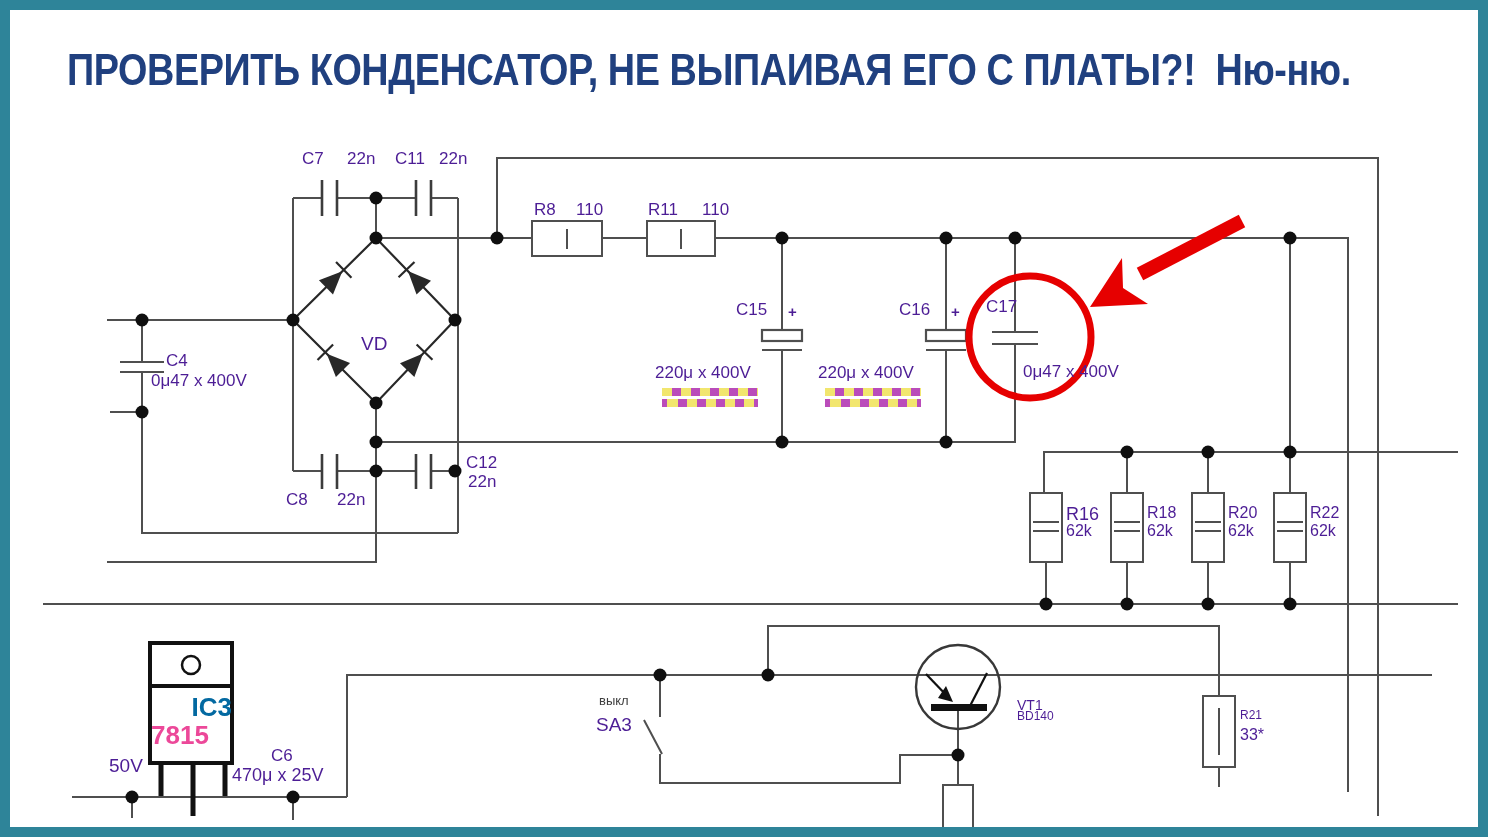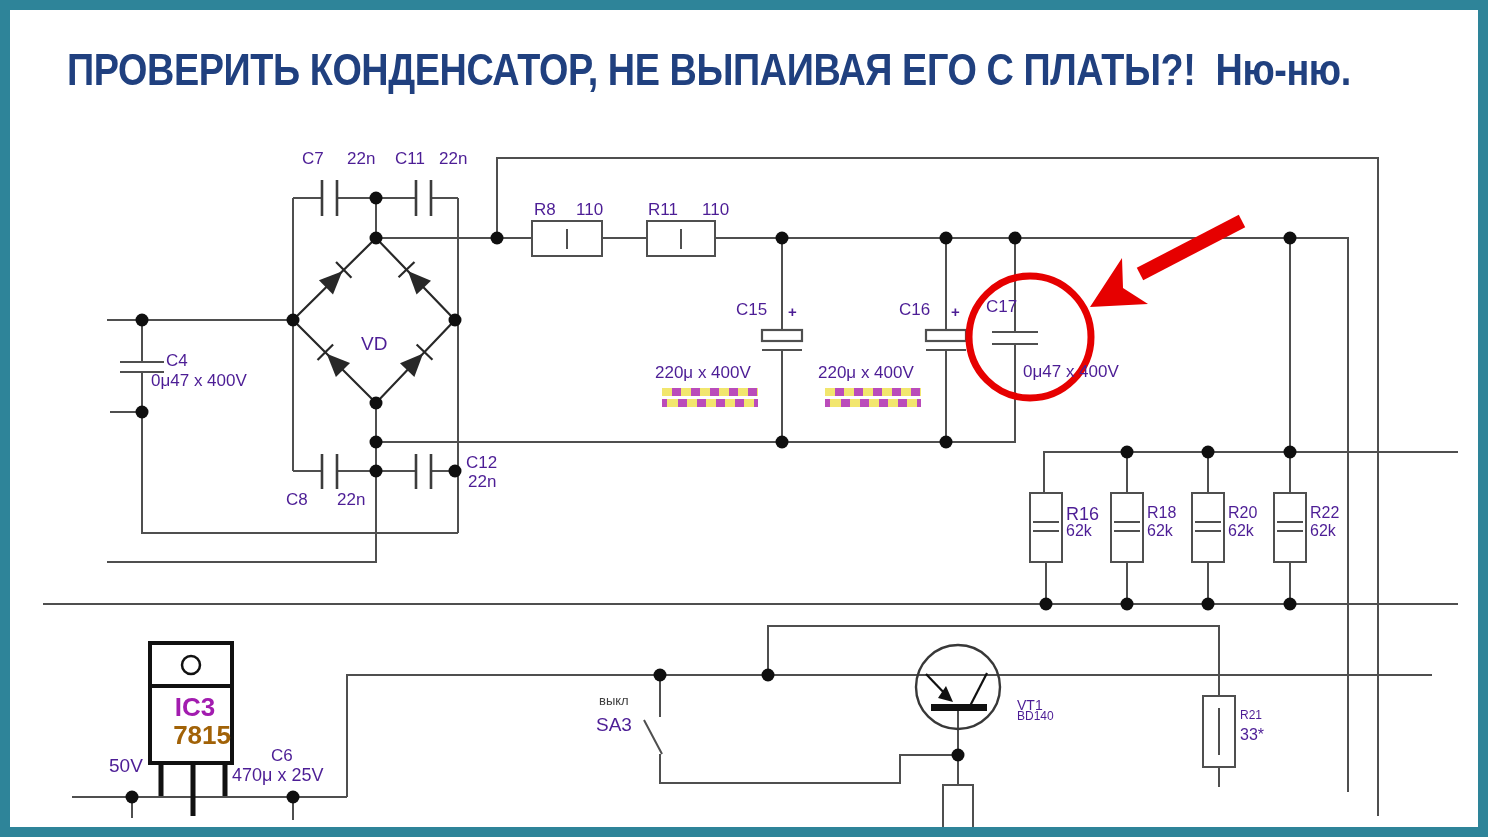--- a/index.html
+++ b/index.html
@@ -212,20 +212,20 @@
 
   <div class="lbl" style="left:1230px;top:699px;font-size:12px">R21</div>
   <div class="lbl" style="left:1230px;top:717px;font-size:16px">33*</div>
 
   <div class="lbl" style="left:589px;top:684px;font-size:13px;color:#404040">выкл</div>
   <div class="lbl" style="left:586px;top:705px;font-size:19px">SA3</div>
 
   <div class="lbl" style="left:1007px;top:688px;font-size:14px">VT1</div>
   <div class="lbl" style="left:1007px;top:700px;font-size:12px">BD140</div>
 
-  <div class="lbl" style="left:148px;top:684px;width:74px;text-align:center;font-size:26px;font-weight:bold;color:#a21caf">IC3</div>
-  <div class="lbl" style="left:141px;top:712px;width:80px;text-align:right;font-size:26px;font-weight:bold;color:#a16207">7815</div>
+  <div class="lbl" style="left:148px;top:684px;width:74px;text-align:right;font-size:26px;font-weight:bold;color:#0369a1">IC3</div>
+  <div class="lbl" style="left:141px;top:712px;width:80px;text-align:left;font-size:26px;font-weight:bold;color:#ec4899">7815</div>
 
   <div class="lbl" style="left:99px;top:746px;font-size:19px">50V</div>
   <div class="lbl" style="left:261px;top:737px">C6</div>
   <div class="lbl" style="left:222px;top:756px;font-size:18px">470μ x 25V</div>
 
 </div>
 
 </body></html>

